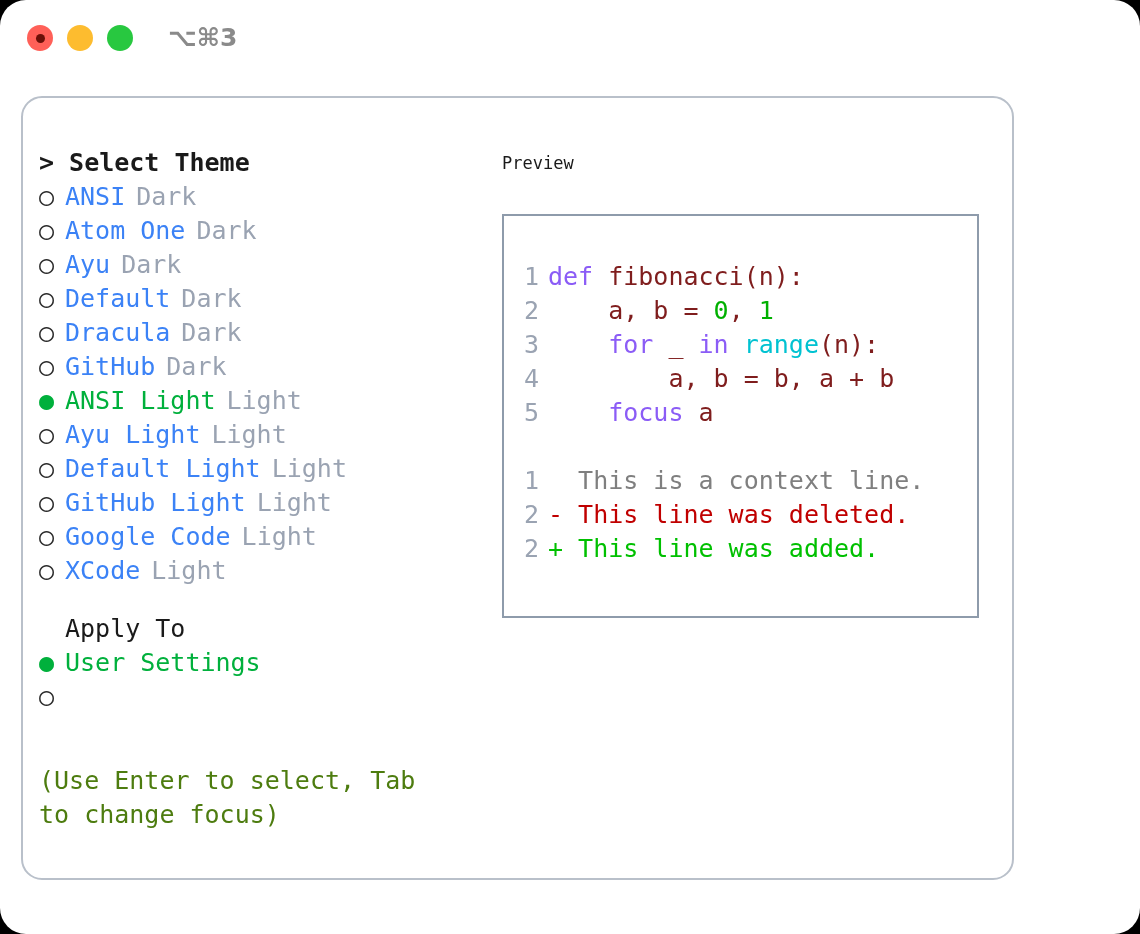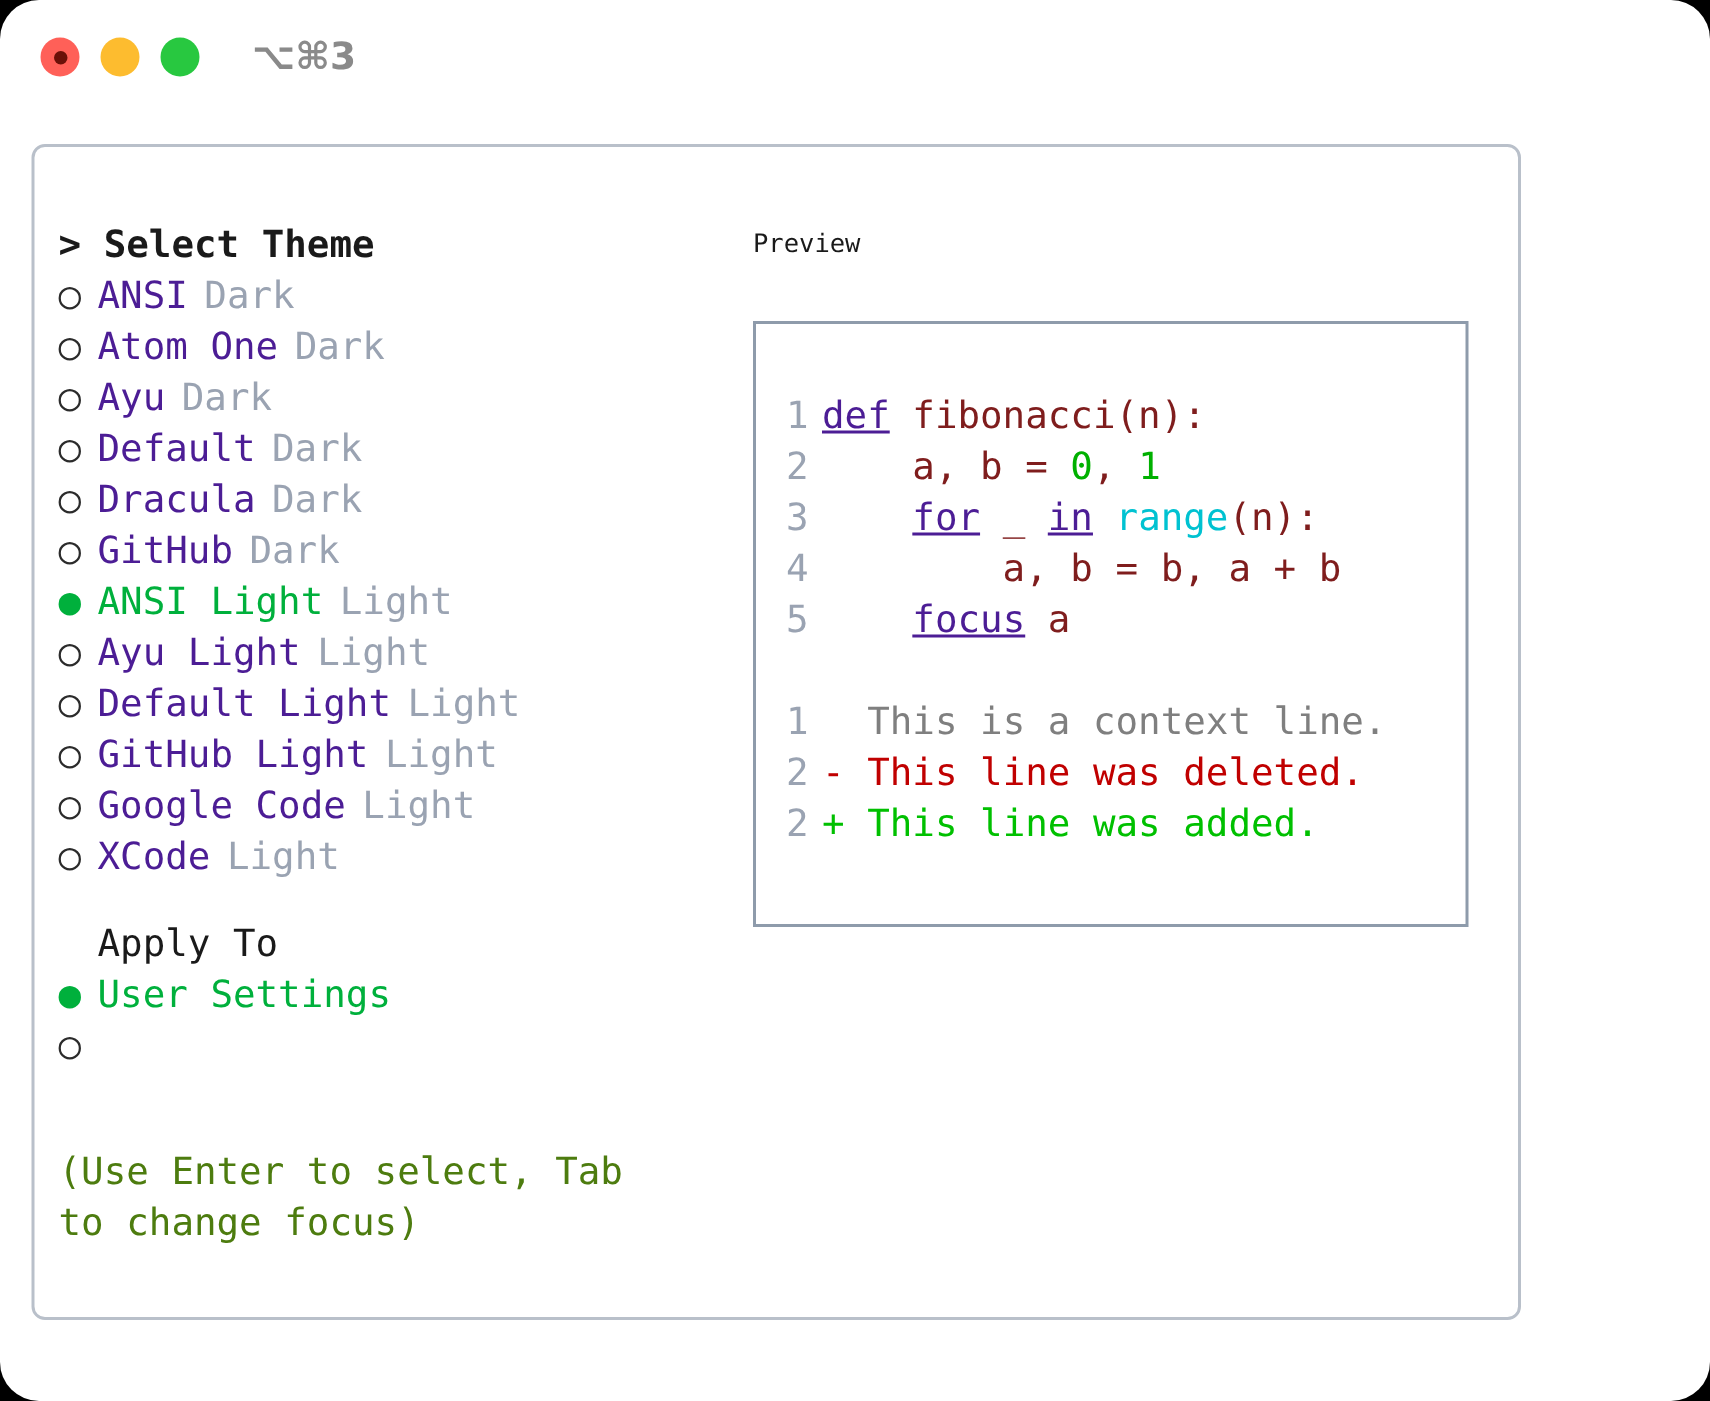--- a/index.html
+++ b/index.html
@@ -71,21 +71,21 @@
   }
 
   
   #main-panel {
     position: absolute;
     left: 21px;
     top: 96px;
     width: 993px;
     height: 784px;
     border: 2px solid #b9c0ca;
-    border-radius: 9px;
+    border-radius: 21px;
     box-sizing: border-box;
     background: #ffffff;
   }
 
   
   #theme-column {
     position: absolute;
     left: 16px;
     top: 48px;
     width: 450px;
@@ -106,21 +106,21 @@
     white-space: pre;
   }
   .bullet {
     display: inline-block;
     width: 26px;
     flex: 0 0 26px;
     color: #2b2b2b;
     font-size: 25px;
   }
   .opt-row.selected .bullet { color: #00b03c; }
-  .opt-name { color: #4c1d95; }
+  .opt-name { color: #3b82f6; }
   .opt-row.selected .opt-name { color: #00b03c; }
   .opt-tag {
     color: #9aa3b2;
     margin-left: 11px;
   }
 
   #apply-block { margin-top: 24px; }
   #apply-heading {
     font-size: 25px;
     color: #1a1a1a;
@@ -170,21 +170,21 @@
     display: inline-block;
     width: 44px;
     flex: 0 0 44px;
     text-align: right;
     color: #9aa3b2;
     padding-right: 9px;
     box-sizing: border-box;
   }
   .code-text { color: #1a1a1a; }
 
-  .tok-kw   { color: #4c1d95; text-decoration: underline; }
+  .tok-kw   { color: #8b5cf6; }
   .tok-fn   { color: #00c2d1; }
   .tok-num  { color: #00b000; }
   .tok-plain{ color: #7f1d1d; }
 
   .diff-gap { height: 34px; }
   .diff-ctx { color: #7f7f7f; }
   .diff-del { color: #c00000; }
   .diff-add { color: #00c000; }
 </style>
 </head>

